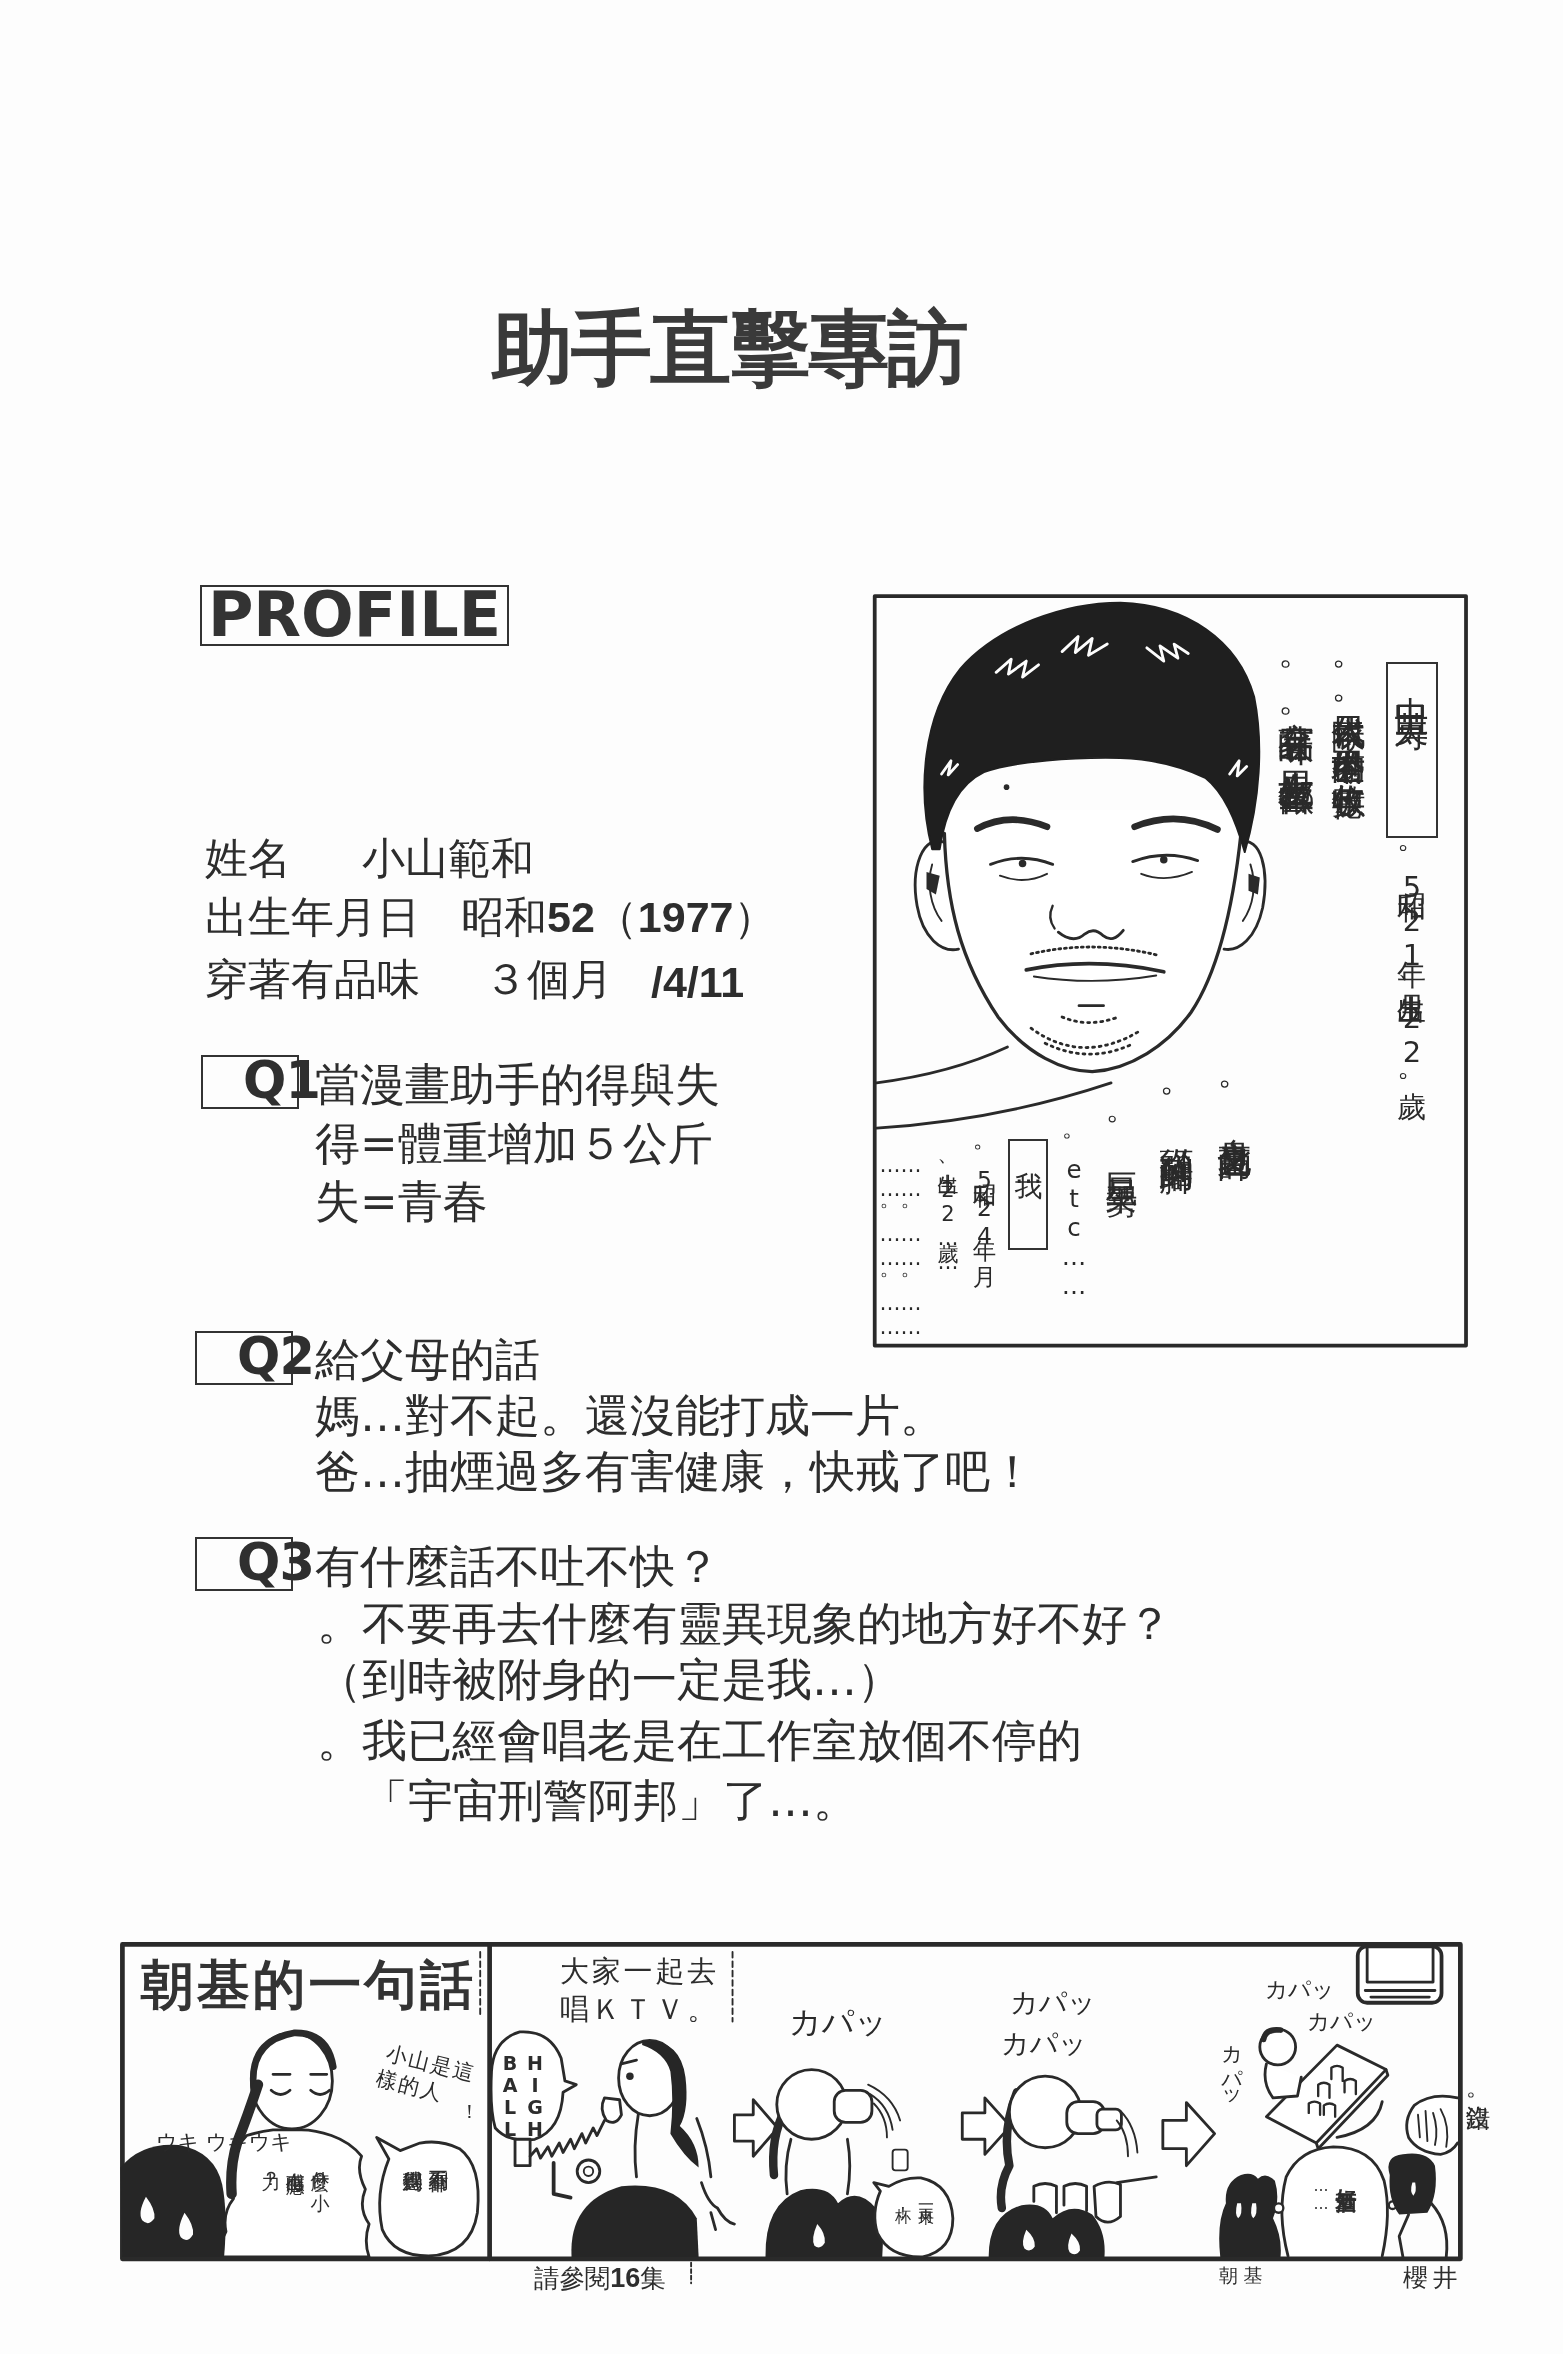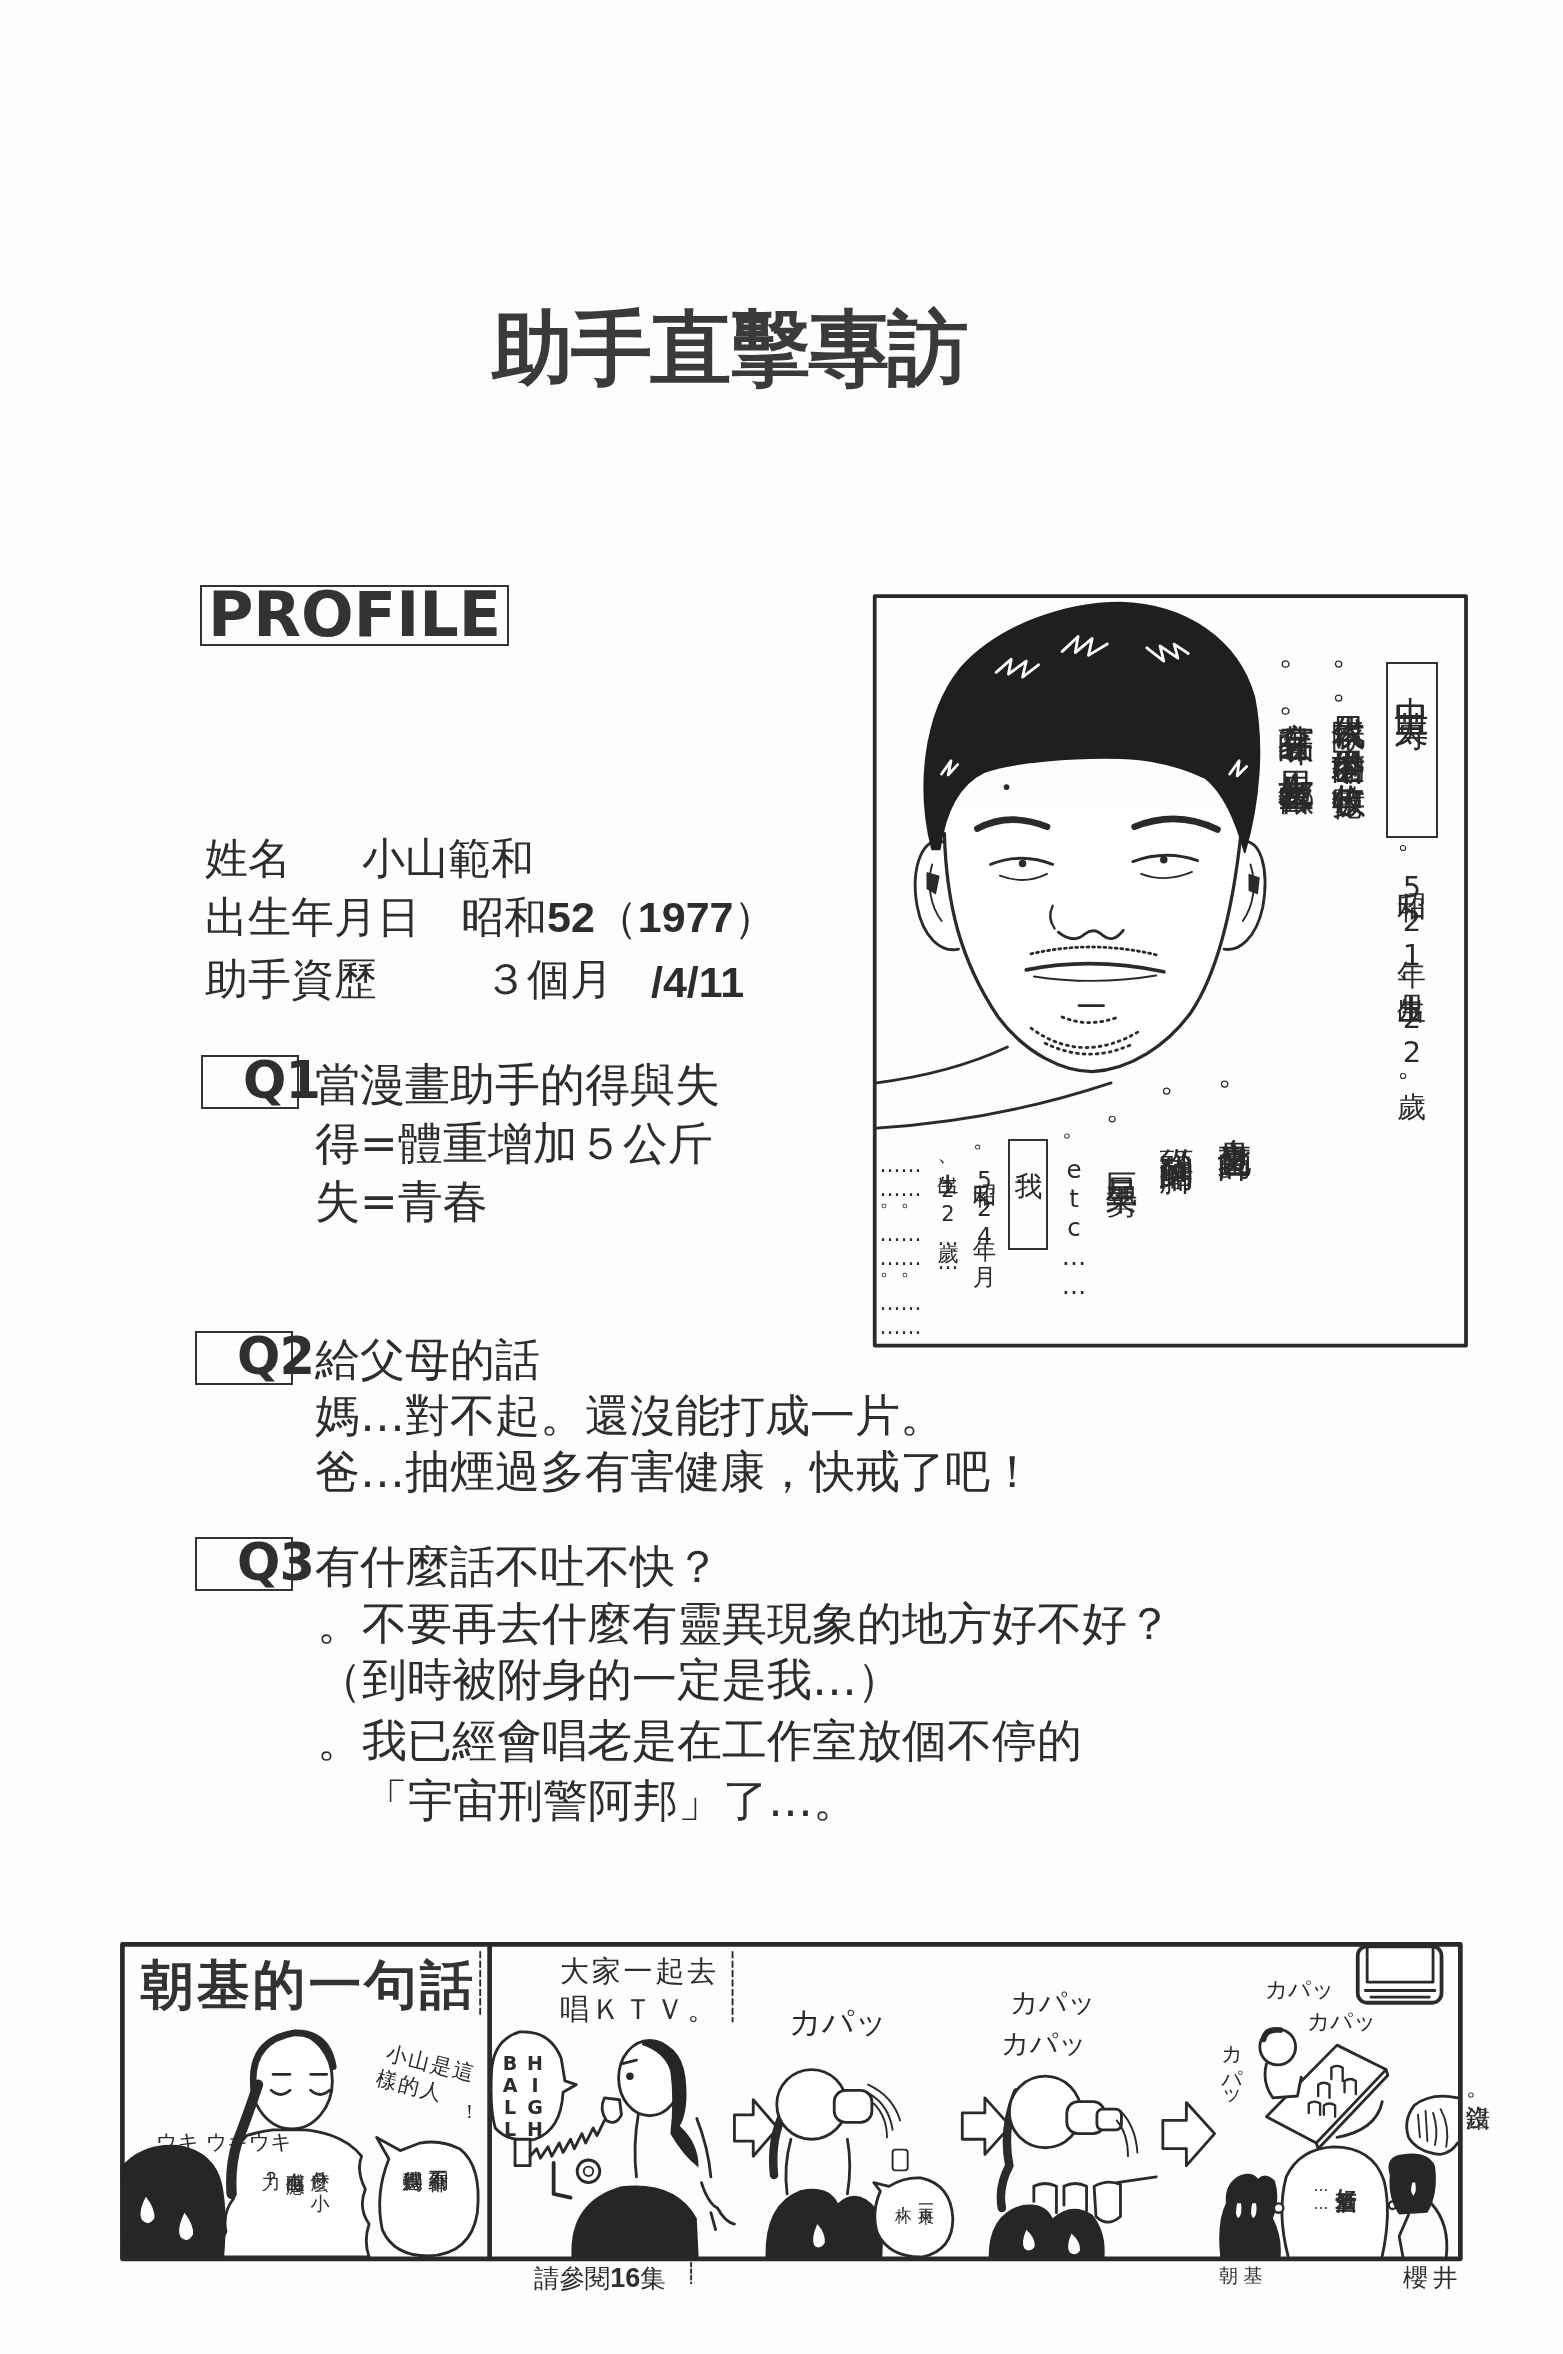--- a/index.html
+++ b/index.html
@@ -178,21 +178,21 @@
 
 <div class="t pf" style="left:205px;top:837px;">姓名</div>
 <div class="t pf" style="left:322px;top:837px;margin-left:40px;">小山範和</div>
 
 <div class="t pf" style="left:205px;top:896px;">出生年月日</div>
 <div class="t pf" style="left:461px;top:896px;">
   <span>昭和</span><span class="num">52</span><span>（</span><span class="num">1977</span><span>）</span>
 </div>
 <div class="t pf num" style="left:651px;top:961px;">/4/11</div>
 
-<div class="t pf" style="left:205px;top:958px;">助手資歷</div>
+<div class="t pf" style="left:205px;top:958px;">穿著有品味</div>
 <div class="t pf" style="left:444px;top:958px;margin-left:40px;">３個月</div>
 
 <div class="box qtag" style="left:201px;top:1055px;">
   <span>Q1</span>
 </div>
 <div class="t q" style="top:1062px;">當漫畫助手的得與失</div>
 <div class="t q" style="top:1121px;">得=體重增加５公斤</div>
 <div class="t q" style="top:1179px;">失=青春</div>
 
 <div class="box qtag" style="left:195px;top:1331px;">

